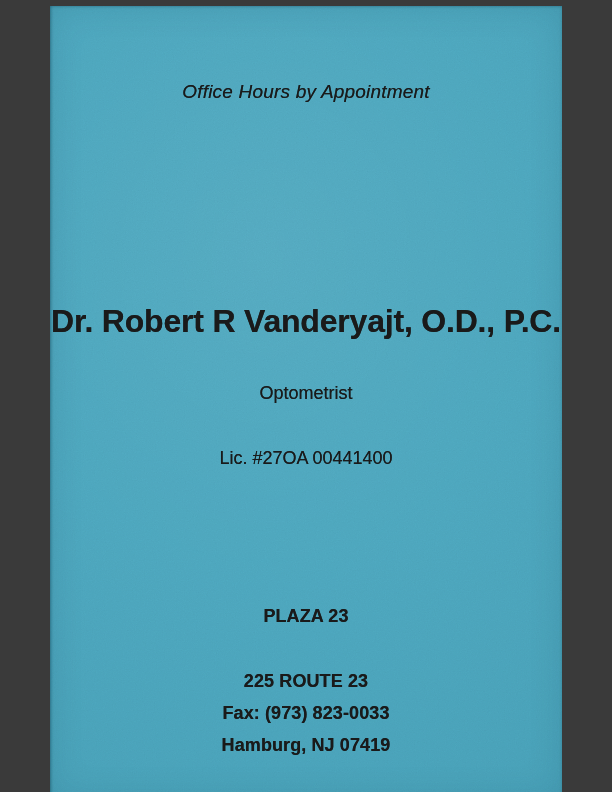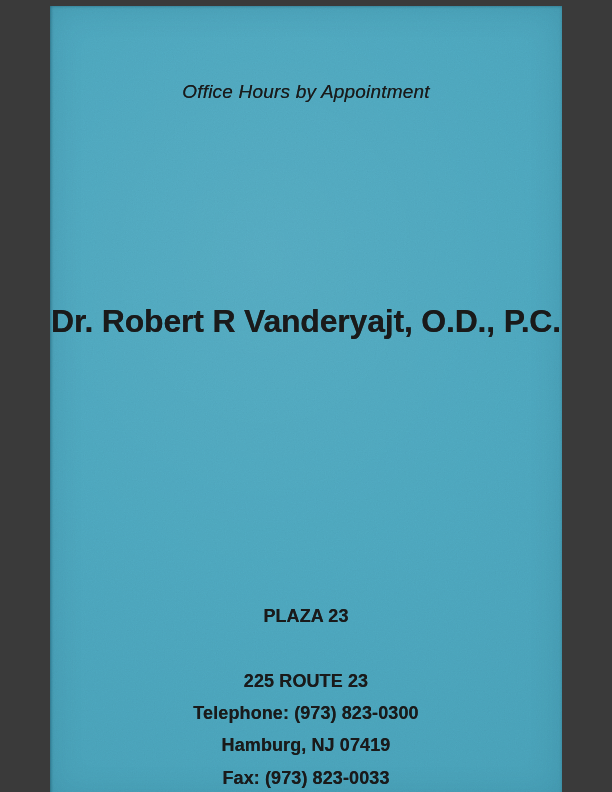--- a/index.html
+++ b/index.html
@@ -92,27 +92,30 @@
                 0 0 0 0 0.22
                 0.08 0.08 0.08 0 0"></feColorMatrix>
     </filter>
     <rect width="612" height="792" filter="url(#grain)" opacity="0.9"></rect>
   </svg>
 
   <div class="txt office-hours">Office Hours by Appointment</div>
 
   <h1 class="txt doctor-name">Dr. Robert R Vanderyajt, O.D., P.C.</h1>
 
+  <div class="txt credentials">
+    <div>Optometrist</div>
+    <div>Lic. #27OA 00441400</div>
+  </div>
 
   <div class="txt address">
     <div>PLAZA 23</div>
     <div>225 ROUTE 23</div>
     <div>Hamburg, NJ 07419</div>
   </div>
 
   <div class="txt contact">
-    <div>Telephone: (973) 823-0300</div>
     <div>Fax: (973) 823-0033</div>
     
     
   </div>
 
 </div>
 
 </body></html>

